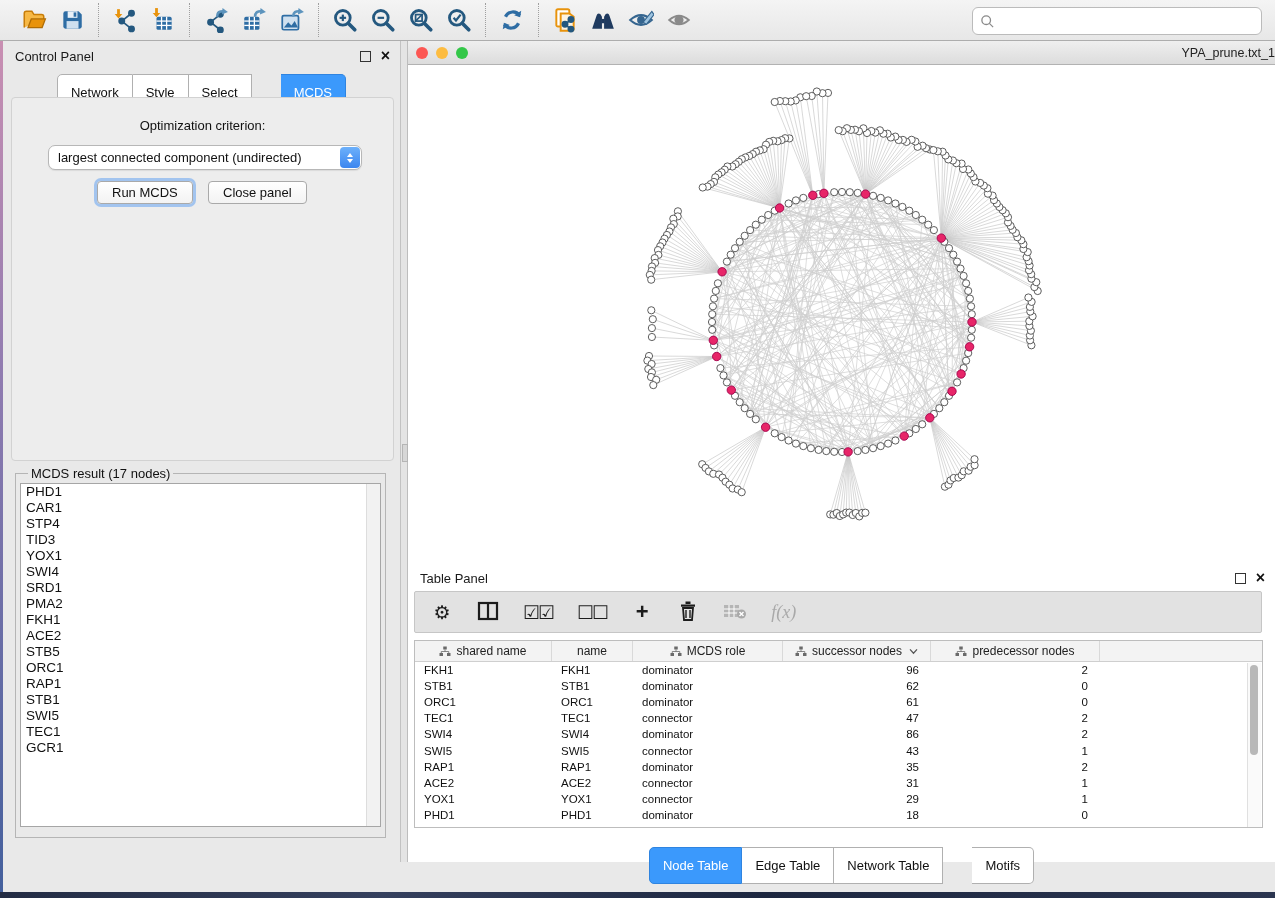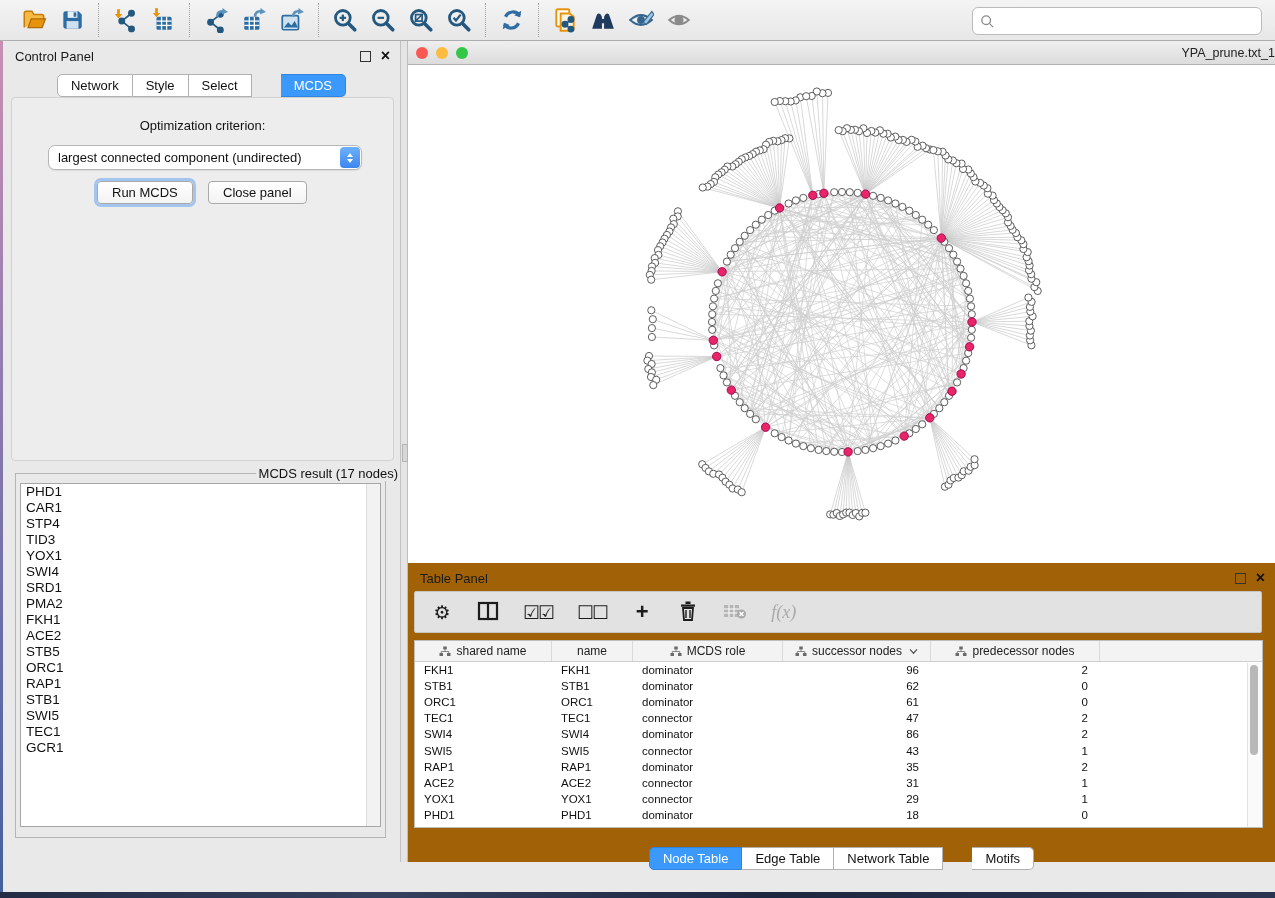--- a/index.html
+++ b/index.html
@@ -30,21 +30,21 @@
 
   
   #control-panel{left:3px;top:41px;width:397px;height:821px;background:#e9e9e9;}
   .panel-titlebar{display:flex;align-items:center;height:26px;padding:2px 10px 0 12px;}
   .panel-title{font-size:13px;color:#1a1a1a;}
   .win-ctls{margin-left:auto;display:flex;align-items:center;gap:10px;}
   .float-ic{width:9px;height:9px;border:1.5px solid #333;display:inline-block;}
   .close-ic{font-size:16px;font-weight:bold;color:#111;line-height:10px;}
 
   .seg-tabs{display:inline-flex;}
-  .seg-tab{font-size:13px;padding:3px 13px;background:#fff;border:1px solid #b0b0b0;
+  .seg-tab{font-size:13px;padding:10px 13px;background:#fff;border:1px solid #b0b0b0;
     border-left:none;color:#111;}
   .seg-tab:first-child{border-left:1px solid #b0b0b0;border-radius:5px 0 0 5px;}
   .seg-tab:last-child{border-radius:0 5px 5px 0;margin-left:29px;}
   .seg-tab.sel{background:#3b99fc;border-color:#2f84e0;color:#fff;}
   #cp-tabs-row{left:0;top:33px;width:100%;text-align:center;}
 
   #cp-inner{left:8px;top:56px;width:381px;height:362px;background:#ededed;
     border:1px solid #d2d2d2;border-radius:4px;}
   #opt-label{left:0;top:20px;width:100%;text-align:center;font-size:13px;}
   #mcds-select{left:36px;top:47px;width:312px;height:23px;background:#fff;
@@ -58,21 +58,21 @@
     border-bottom:4.5px solid #fff;}
   .tri-dn{width:0;height:0;border-left:3.5px solid transparent;border-right:3.5px solid transparent;
     border-top:4.5px solid #fff;}
   .mac-btn{font-size:13px;background:linear-gradient(#fff,#f3f3f3);border:1px solid #a9a9a9;
     border-radius:4px;padding:3px 14px;color:#111;font-family:"Liberation Sans",sans-serif;}
   #run-btn{position:absolute;left:85px;top:83px;box-shadow:0 0 0 3px rgba(112,168,240,.6);}
   #close-btn{position:absolute;left:196px;top:83px;}
 
   #mcds-fieldset{left:12px;top:425px;width:371px;height:372px;border:1px solid #b5b5b5;
     margin:0;padding:2px 4px 6px 4px;box-sizing:border-box;background:#e9e9e9;}
-  #mcds-fieldset legend{font-size:13px;padding:0 3px;margin-left:20px;text-align:right;}
+  #mcds-fieldset legend{font-size:13px;padding:0 3px;margin-left:8px;}
   #mcds-list{width:100%;height:344px;background:#fff;border:1px solid #a6a6a6;
     position:relative;box-sizing:border-box;overflow:hidden;}
   #mcds-list .itm{font-size:13.5px;line-height:16px;padding-left:5px;}
   #mcds-list .track{position:absolute;right:0;top:0;width:13px;height:100%;
     background:#f2f2f2;border-left:1px solid #ddd;}
 
   
   #split-v{left:400px;top:41px;width:8px;height:821px;background:#e4e4e4;
     border-left:1px solid #c2c2c2;border-right:1px solid #bdbdbd;box-sizing:border-box;}
   #split-v .hdl{position:absolute;left:1px;top:403px;width:4px;height:16px;
@@ -82,21 +82,21 @@
 
   
   #net-frame{left:408px;top:41px;width:867px;height:522px;background:#fff;}
   #net-titlebar{height:23px;background:linear-gradient(#efefef,#dcdcdc);
     border-bottom:1px solid #b2b2b2;display:flex;align-items:center;position:relative;}
   .tl{width:12px;height:12px;border-radius:50%;margin-left:8px;display:inline-block;}
   #net-title{position:absolute;left:0;right:0;text-align:right;font-size:12.5px;color:#222;}
   #net-canvas{width:867px;height:498px;display:block;background:#fff;}
 
   
-  #table-panel{left:408px;top:563px;width:867px;height:299px;background:#a16207;}
+  #table-panel{left:408px;top:563px;width:867px;height:299px;background:#ffffff;}
   #tp-toolbar{left:6px;top:28px;width:848px;height:42px;background:#e2e2e2;
     border:1px solid #c6c6c6;border-radius:2px;display:flex;align-items:center;
     gap:24px;padding-left:16px;box-sizing:border-box;}
   .tp-ic{display:flex;align-items:center;justify-content:center;min-width:22px;height:26px;
     border:none;background:transparent;padding:0;}
   .tp-ic .uni{font-size:19px;color:#1c1c1c;}
   .fx{font-family:"Liberation Serif",serif;font-style:italic;font-size:18px;color:#a9a9a9;}
 
   #ntable{left:6px;top:77px;width:849px;height:188px;background:#fff;
     border:1px solid #bdbdbd;box-sizing:border-box;overflow:hidden;}

